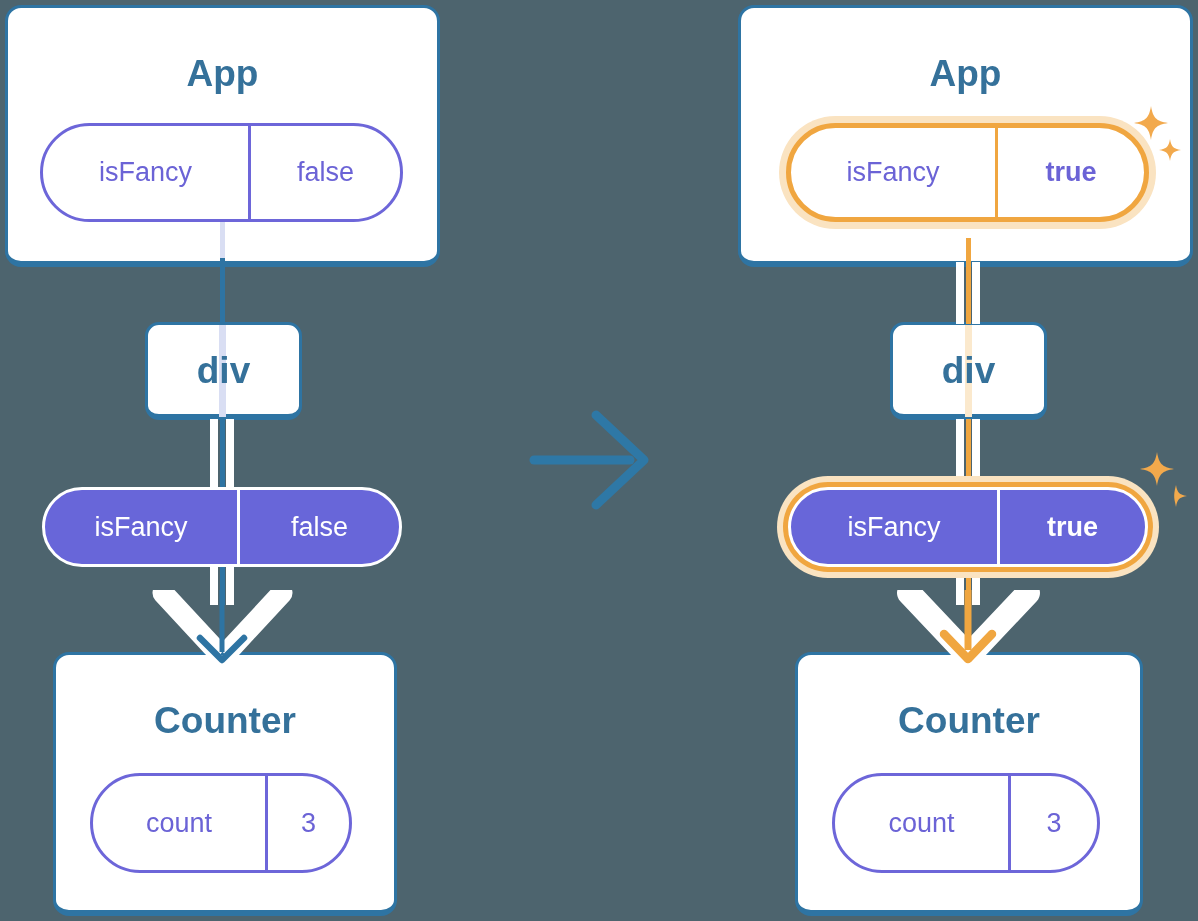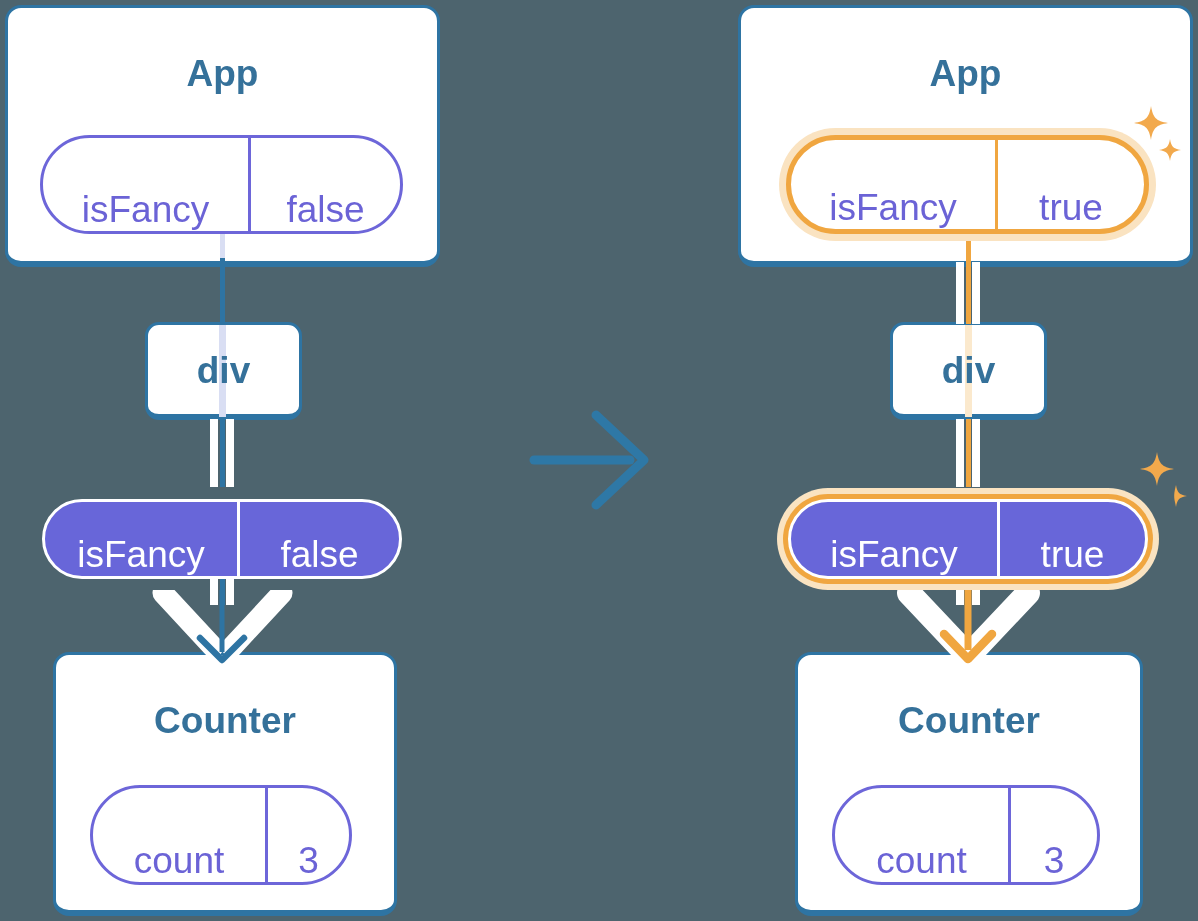--- a/index.html
+++ b/index.html
@@ -16,40 +16,40 @@
   .box-title {
     position:relative; z-index:3; text-align:center;
     font-size:37px; font-weight:600; color:#35719a; line-height:1.1;
   }
   .div-box-title {
     position:absolute; inset:0; display:flex; align-items:center; justify-content:center;
     z-index:3; font-size:37px; font-weight:600; color:#35719a;
   }
   
   .pill {
-    position:absolute; box-sizing:border-box; display:flex; align-items:flex-end;
-    border-radius:999px; font-size:37px; z-index:4;margin-top:12px;
+    position:absolute; box-sizing:border-box; display:flex; align-items:center;
+    border-radius:999px; font-size:27px; z-index:4;
   }
   .pill-outline { background:#fff; border:3px solid #6d66d9; color:#6b63d6; }
   .pill-solid   { background:#6866d9; border:3px solid #ffffff; color:#ffffff; }
   .pill-hl-outline {
     background:#fff; border:5px solid #f0a640; color:#6b63d6;
     box-shadow:0 0 0 7px #fae3c1;
   }
   .pill-hl-solid {
     background:#6866d9; border:3px solid #ffffff; color:#ffffff;
     box-shadow:0 0 0 5px #f0a640, 0 0 0 11px #fae3c1;
   }
   .seg { display:flex; align-items:center; justify-content:center; }
   .seg-grow { flex:1; }
   .divider { width:3px; align-self:stretch; }
   .div-purple { background:#6d66d9; }
   .div-white  { background:#ffffff; }
   .div-orange { background:#f0a640; }
-  .bold { font-weight:400; }
+  .bold { font-weight:700; }
   
   .vline { position:absolute; z-index:2; }
   .stripes { position:absolute; z-index:2; display:flex; gap:1.5px; }
   .s-white  { width:8px; background:#fff; }
   .s-blue   { width:5px; background:#2e74a3; }
   .s-orange { width:5px; background:#f0a640; }
   .arrow-svg { position:absolute; z-index:5; }
 </style>
 </head>
 <body>

